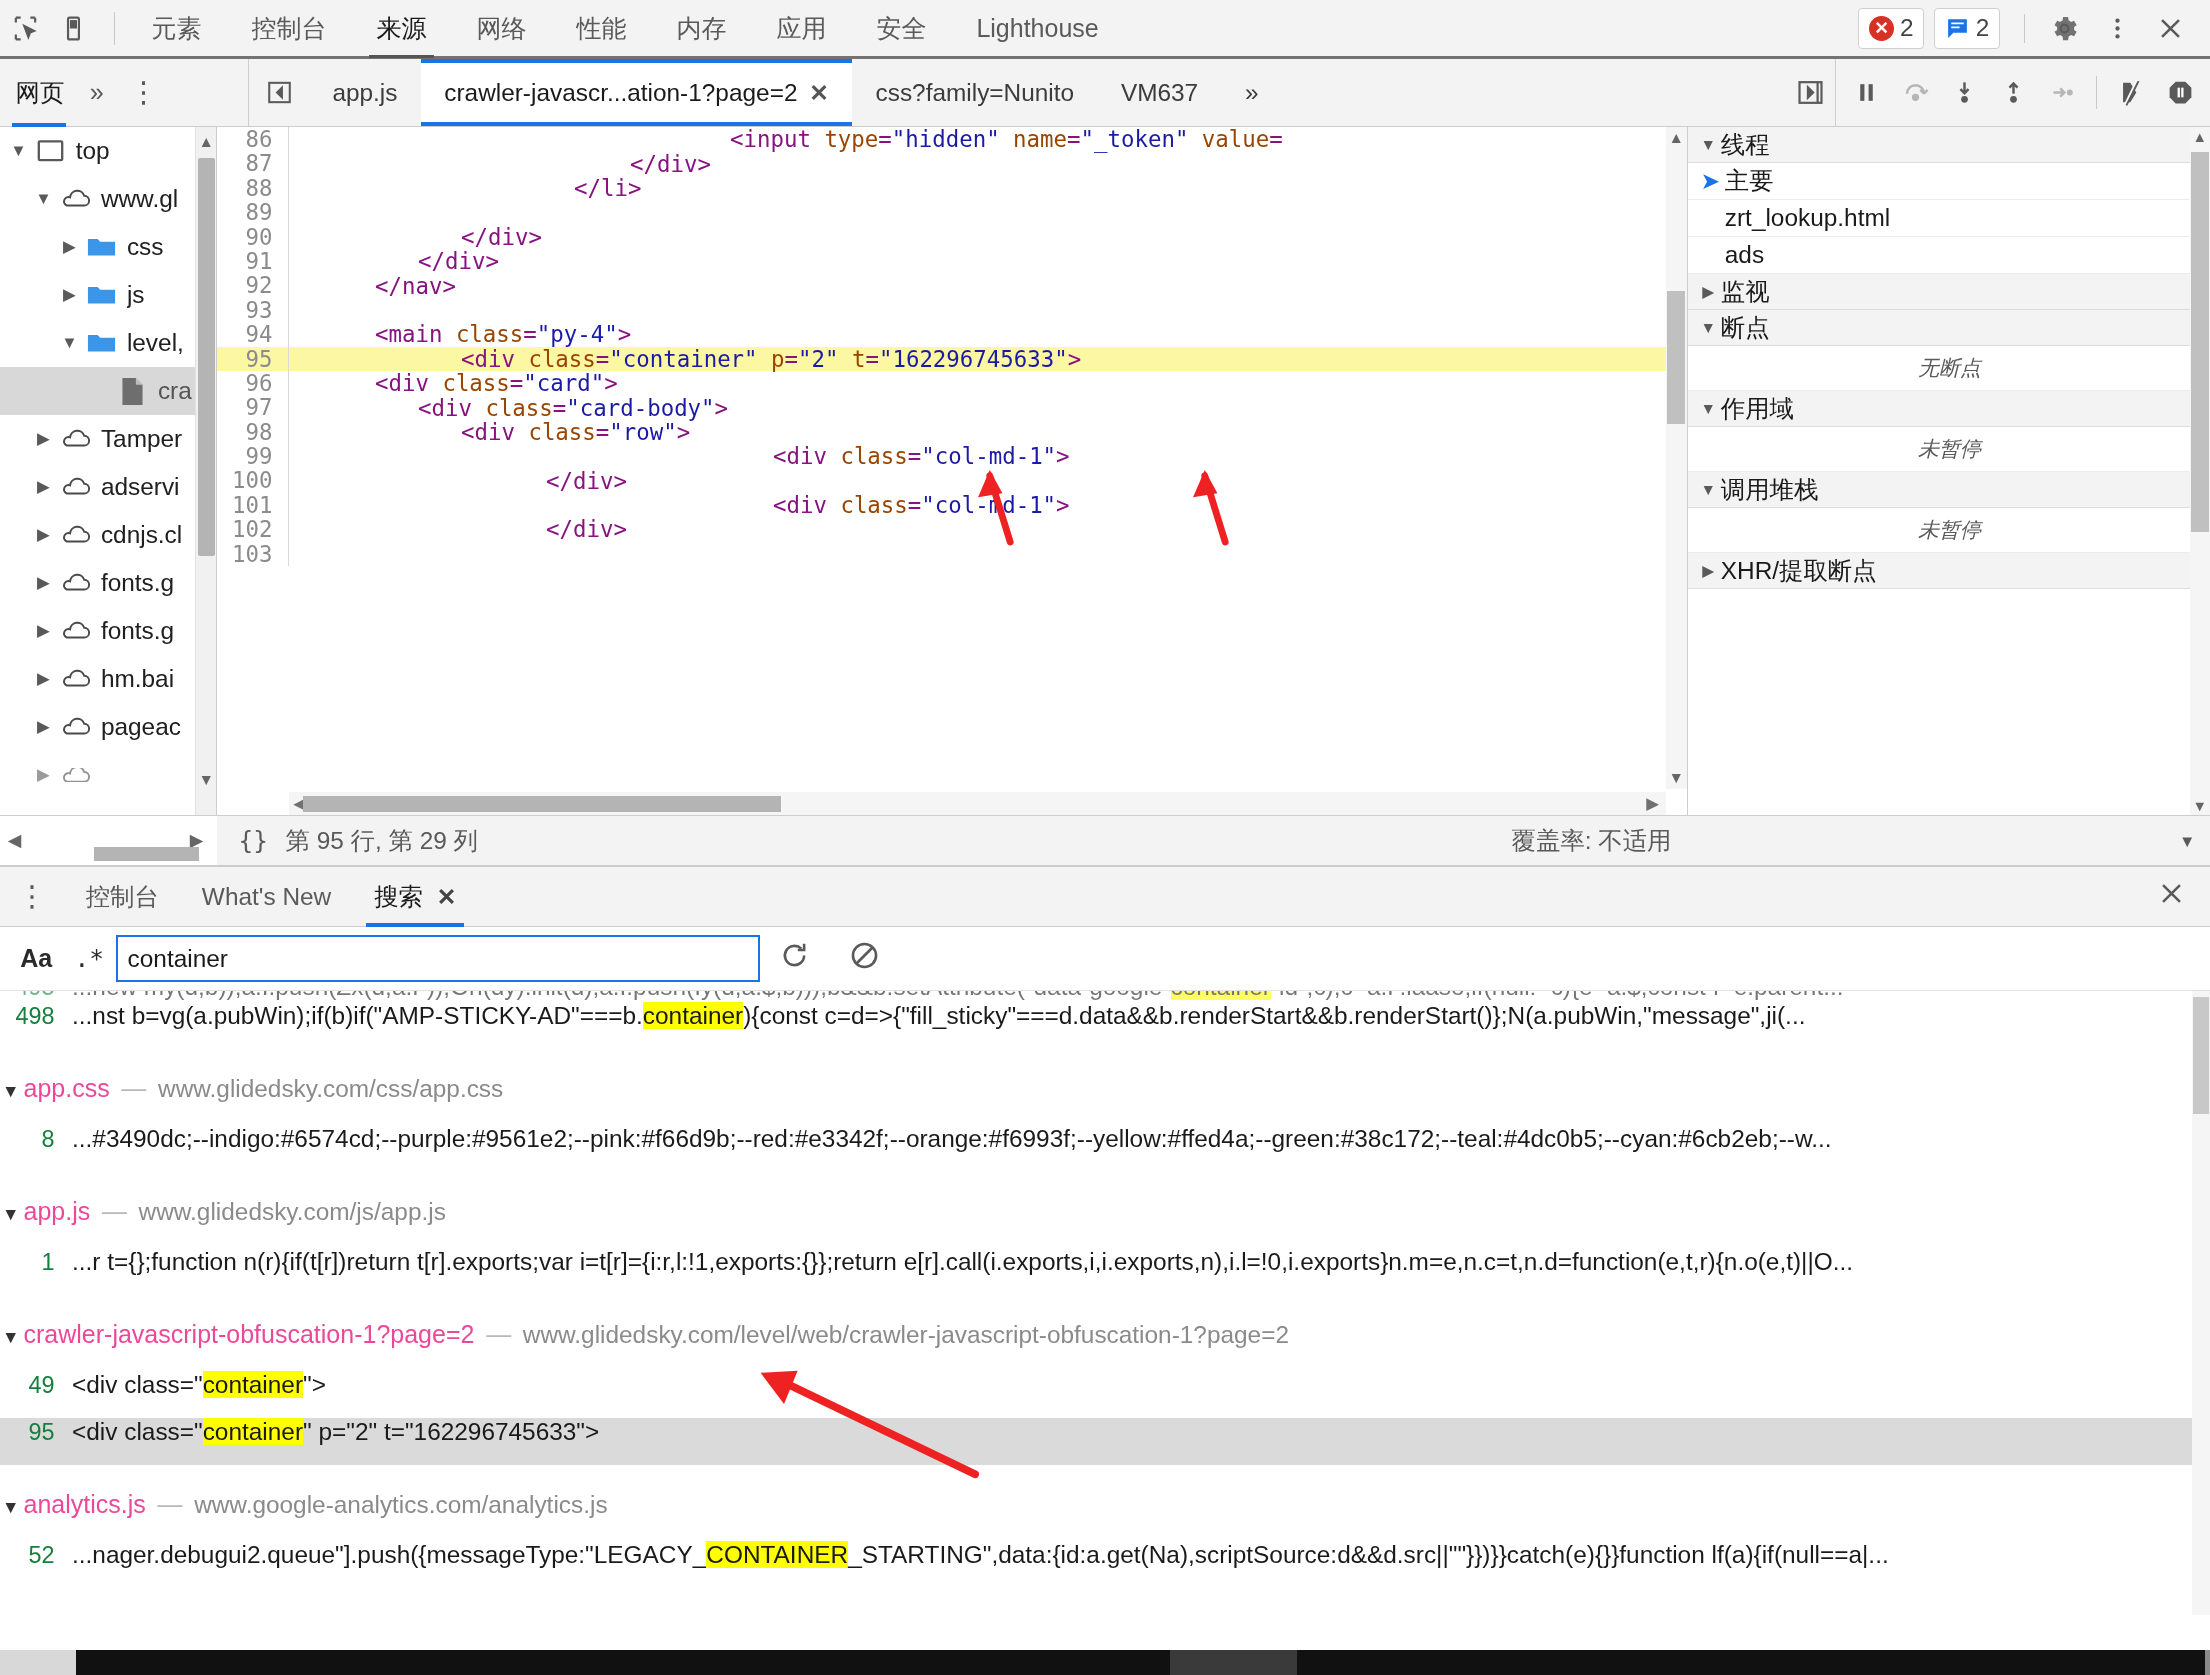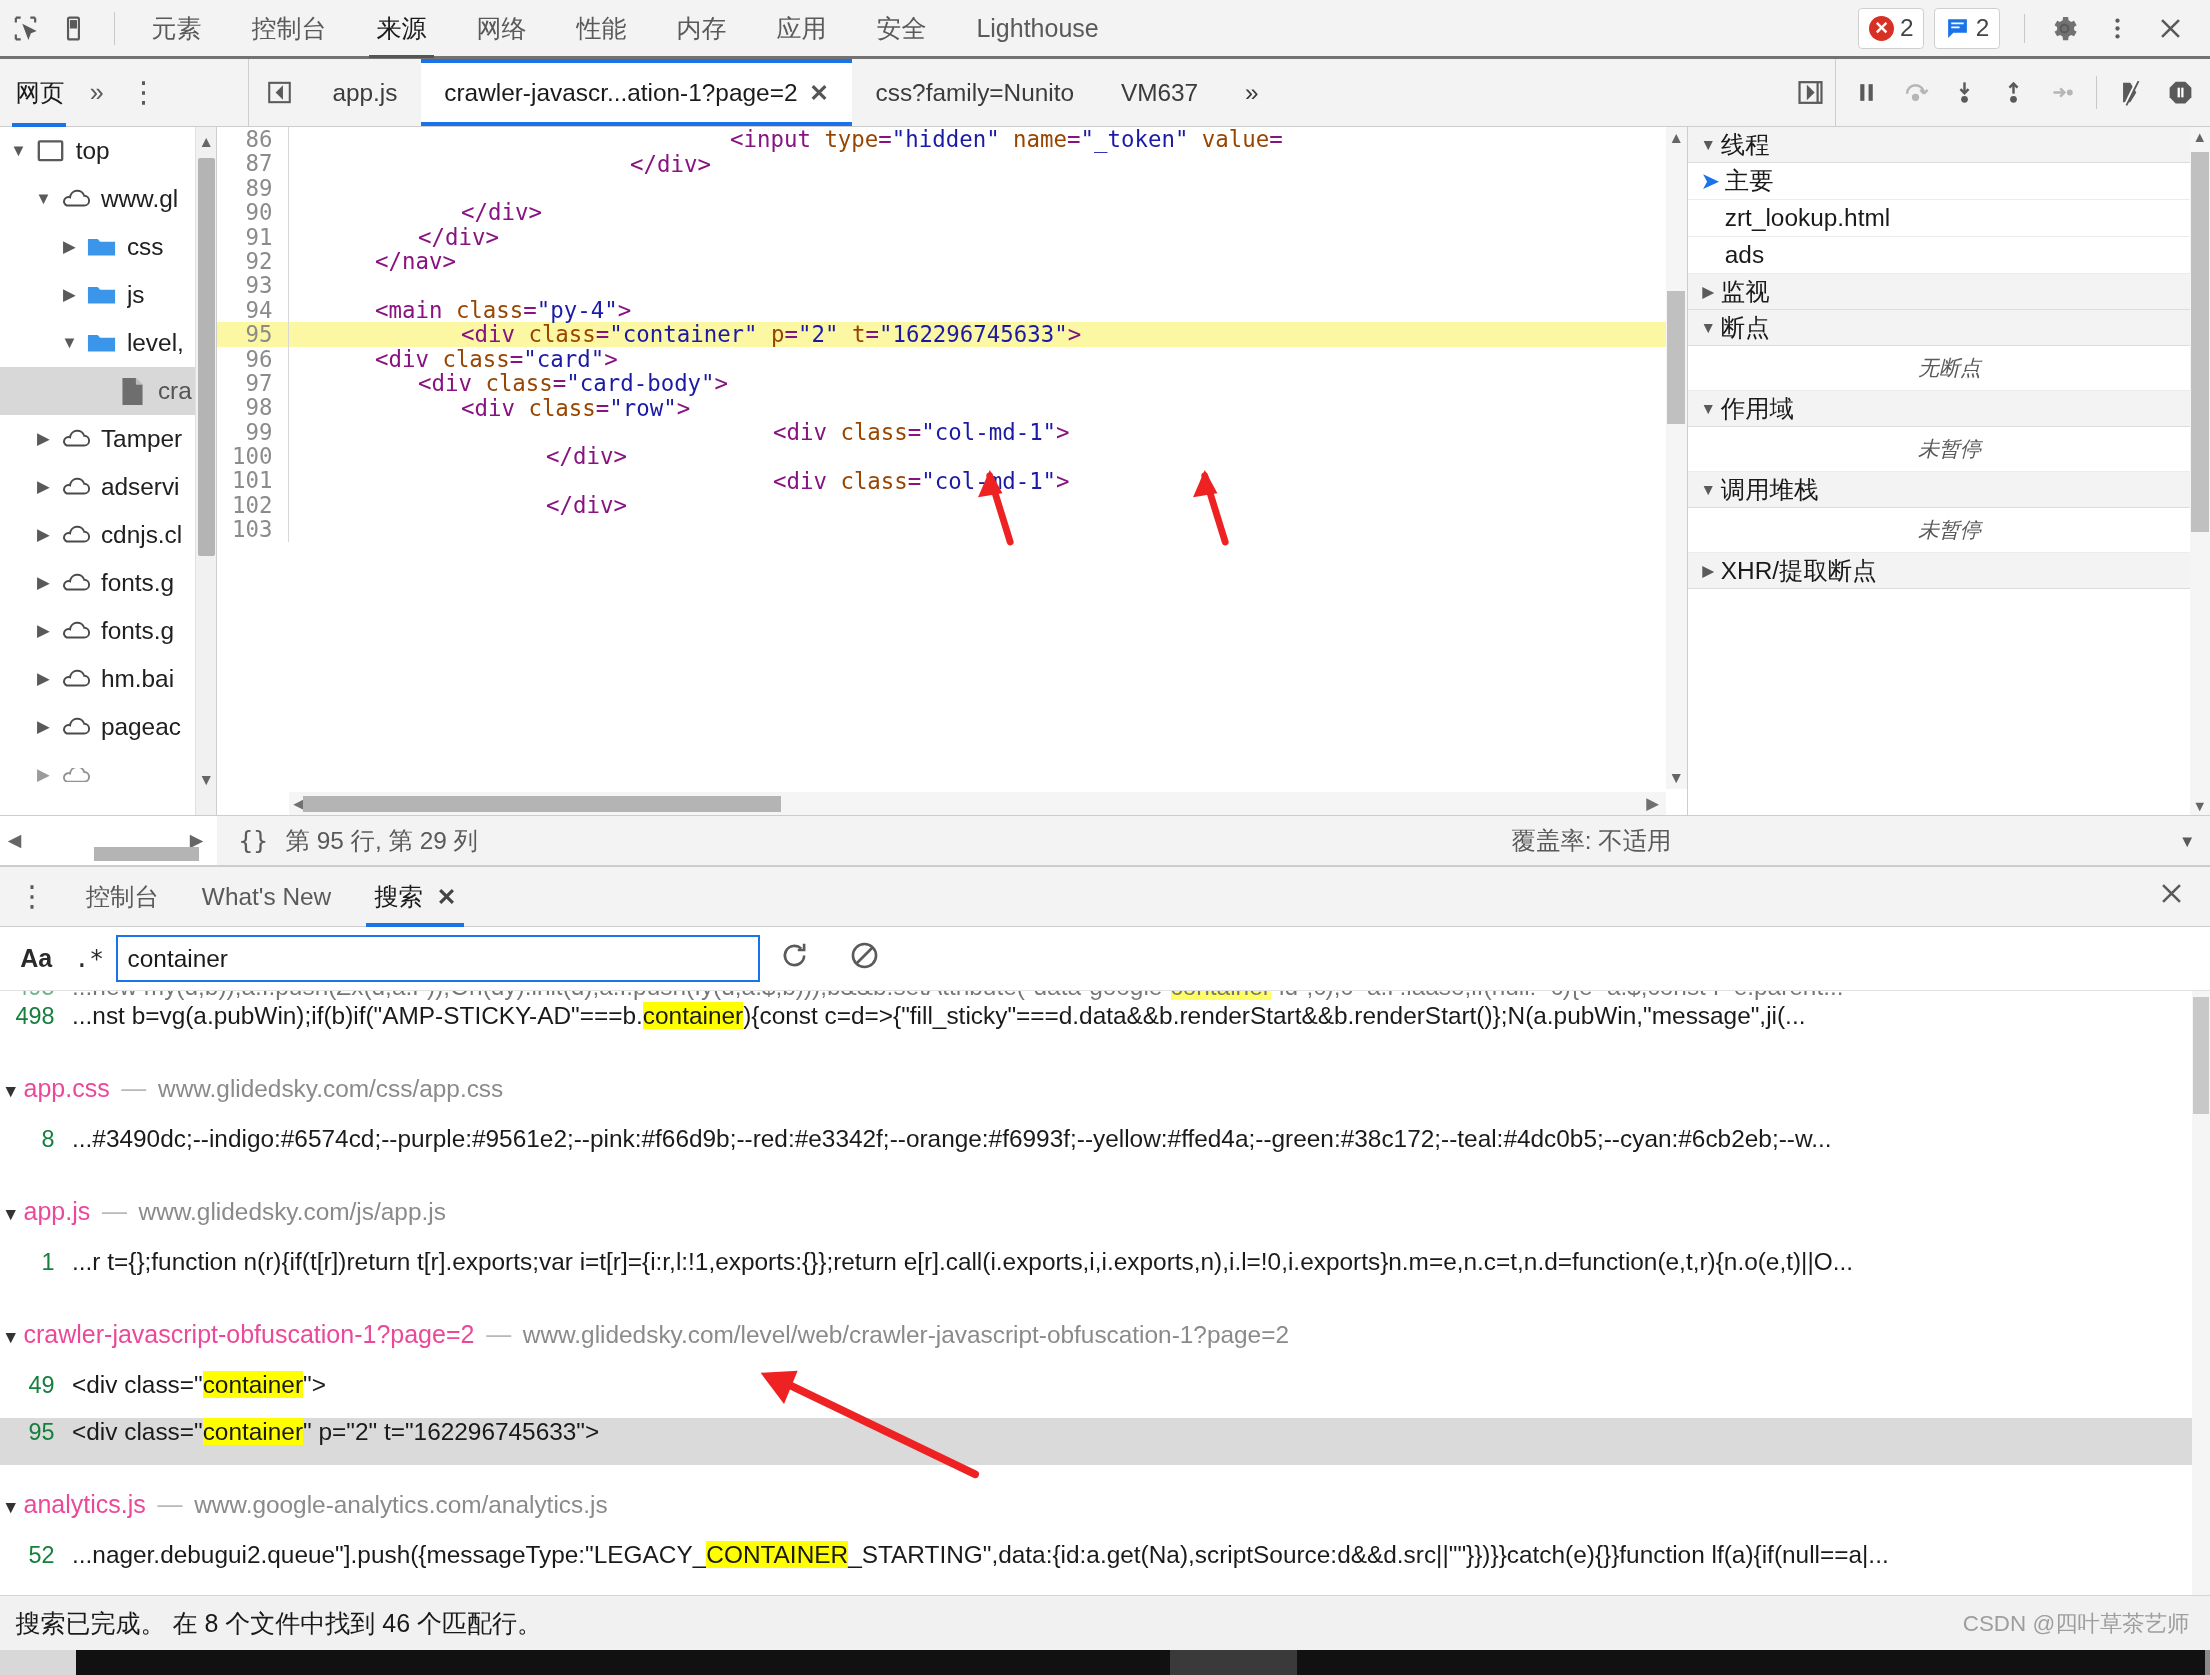--- a/index.html
+++ b/index.html
@@ -574,20 +574,24 @@
         <div class="code-line">
           <span class="ln">86</span>
           <span class="code-txt" style="padding-left:441px;"><span class="tok-tag">&lt;input </span><span class="tok-attr">type</span><span class="tok-tag">=</span><span class="tok-val">"hidden"</span><span> </span><span class="tok-attr">name</span><span class="tok-tag">=</span><span class="tok-val">"_token"</span><span> </span><span class="tok-attr">value</span><span class="tok-tag">=</span></span>
         </div>
 
         <div class="code-line">
           <span class="ln">87</span>
           <span class="code-txt tok-tag" style="padding-left:341px;">&lt;/div&gt;</span>
         </div>
 
+        <div class="code-line">
+          <span class="ln">88</span>
+          <span class="code-txt tok-tag" style="padding-left:285px;">&lt;/li&gt;</span>
+        </div>
 
         <div class="code-line">
           <span class="ln">89</span>
           <span class="code-txt"></span>
         </div>
 
         <div class="code-line">
           <span class="ln">90</span>
           <span class="code-txt tok-tag" style="padding-left:172px;">&lt;/div&gt;</span>
         </div>
@@ -854,24 +858,20 @@
         <span class="fh-dash">—</span>
         <span class="fh-url">www.googletagmanager.com/gtag/js?id=UA-75859356-3</span>
       </div>
 
       <div class="res-vscroll">
         <div class="res-vcaret" style="top:3.9px;">▲</div>
         <div class="res-vthumb"></div>
       </div>
     </div>
 
-    <div class="footer-status">
-      <span>搜索已完成。 在 8 个文件中找到 46 个匹配行。</span>
-      <span class="watermark">CSDN @四叶草茶艺师</span>
-    </div>
   </div>
 
   <div class="taskbar">
     <div class="tb-seg1"></div>
     <div class="tb-seg2"></div>
     <div class="tb-seg3"></div>
   </div>
 
   <svg class="arrow-svg" style="left:975px; top:468px; width:88px; height:78px;" viewBox="0 0 90 80">
     <path d="M36 76 L15 8" stroke="#ee2222" stroke-width="7" fill="none" stroke-linecap="round"></path>

